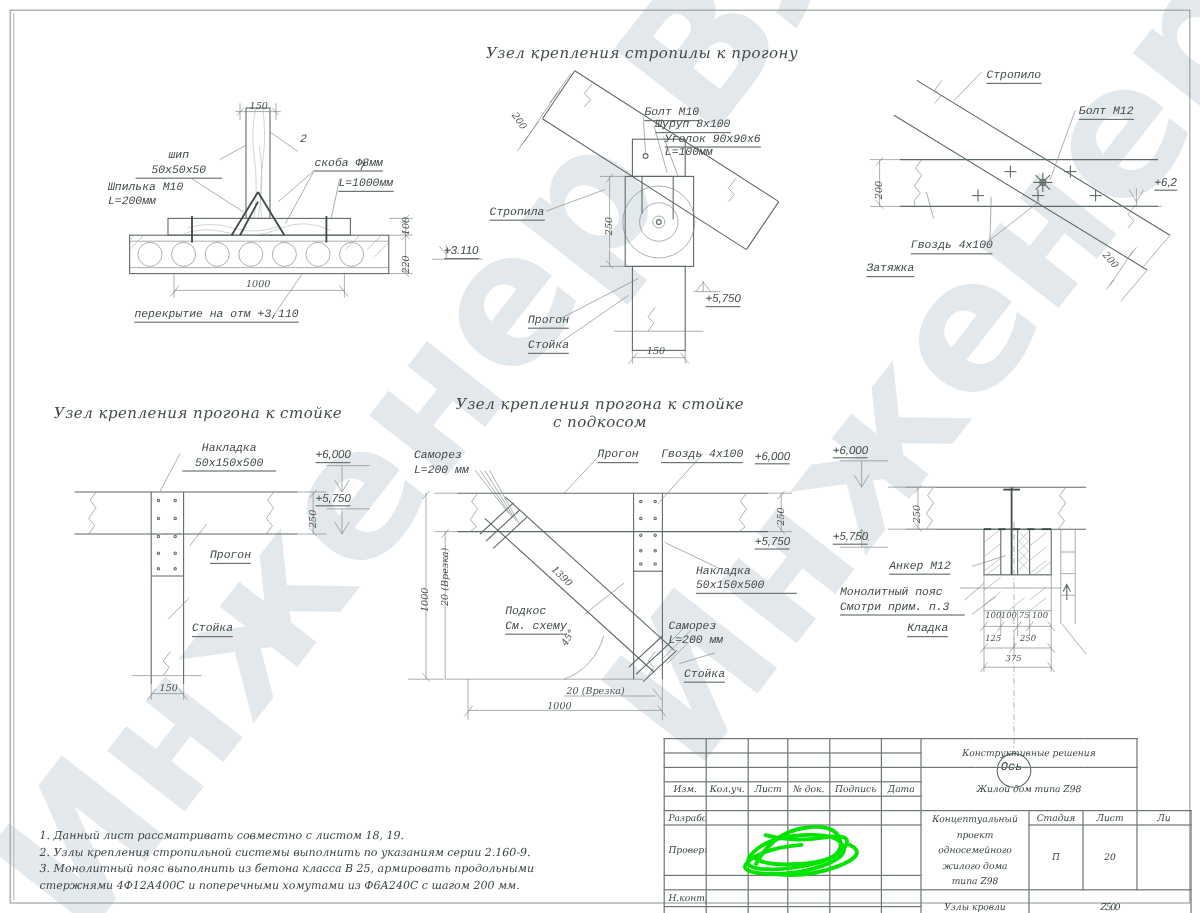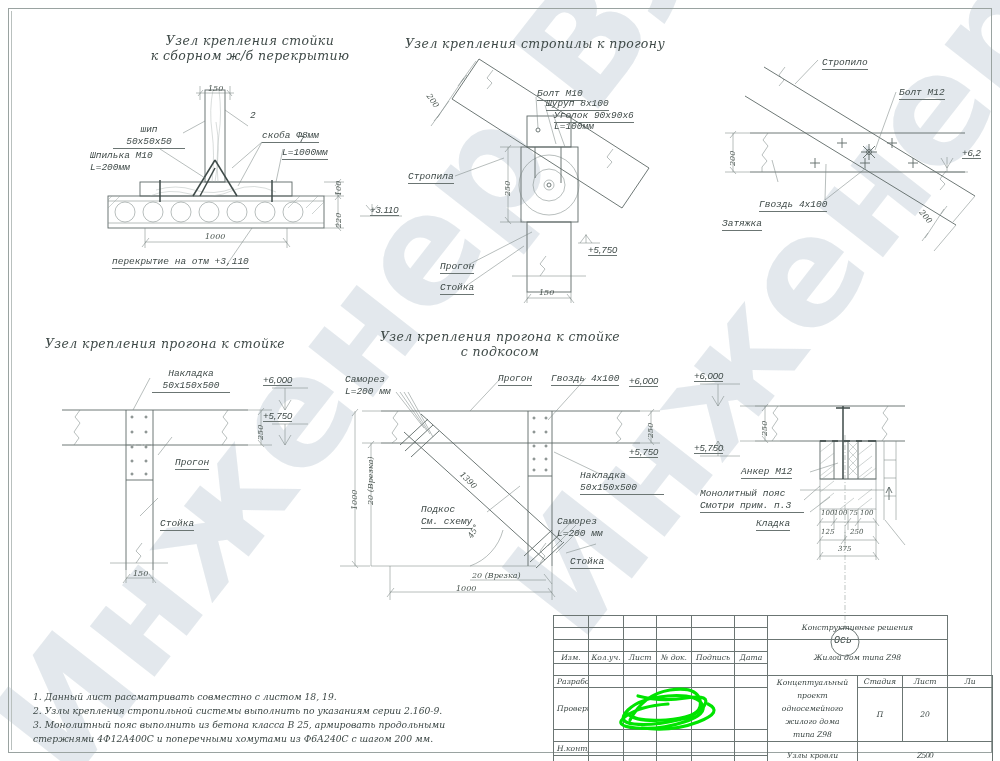--- a/index.html
+++ b/index.html
@@ -90,22 +90,20 @@
 <div id="sheet">
 
   <div id="watermark">
     <div class="wm" id="wm1">Инженер ВЛ</div>
     <div class="wm" id="wm2">Инженер ВЛ</div>
   </div>
 
   <div class="frame-outer"></div>
   <div class="frame-inner"></div>
 
-  <div class="dwg ttl" style="left:110px;top:33px;width:280px;">Узел крепления стойки
-к сборном ж/б перекрытию</div>
 
   <svg width="1000" height="761">
 
     <rect x="108" y="196" width="216" height="32" class="ln-m"></rect>
 
     <line x1="108" y1="201" x2="324" y2="201" class="ln-t"></line>
     <line x1="108" y1="223" x2="324" y2="223" class="ln-t"></line>
 
     <circle cx="125" cy="212" r="10" class="ln-t"></circle>
     <circle cx="153" cy="212" r="10" class="ln-t"></circle>

